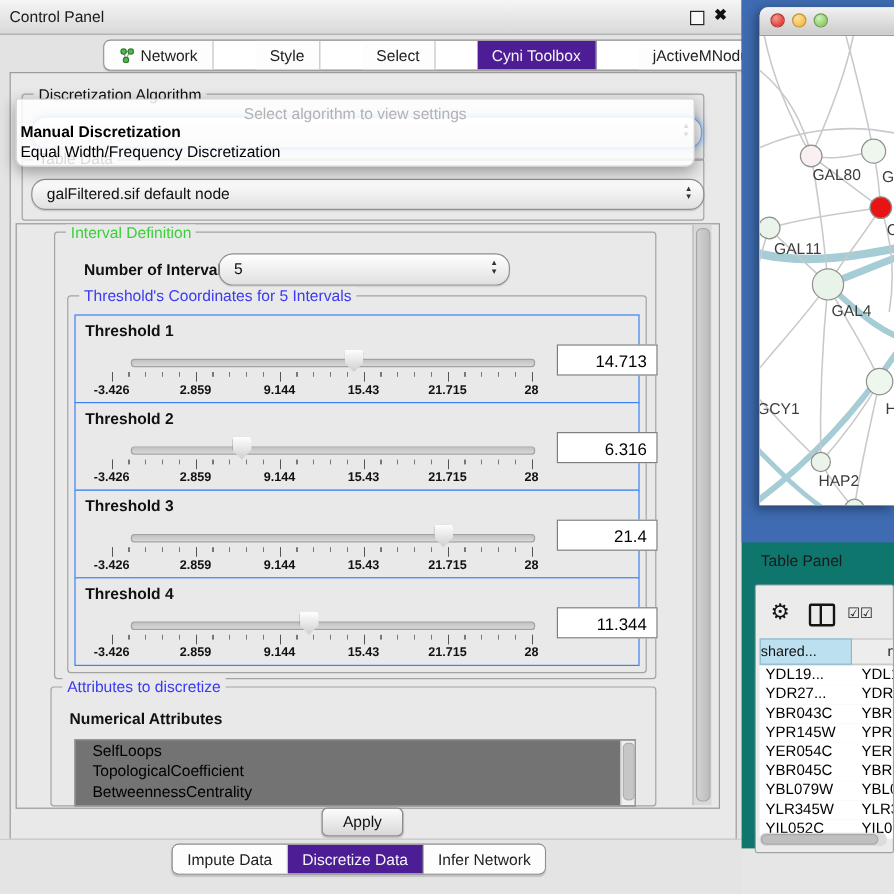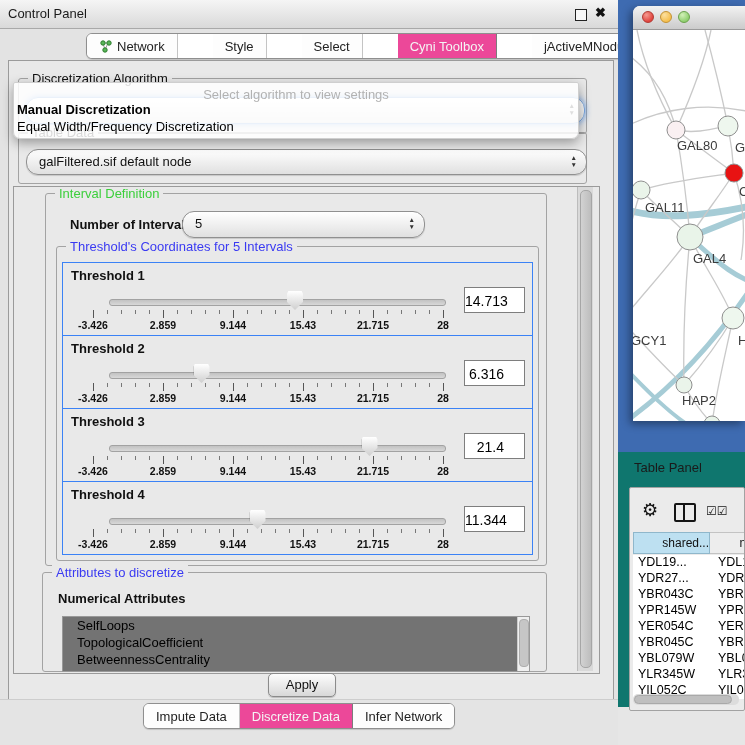--- a/index.html
+++ b/index.html
@@ -7,21 +7,21 @@
   .abs{position:absolute;}
   
   #left-panel{left:0;top:0;width:618px;height:745px;background:#e3e3e3;}
   #titlebar{left:0;top:0;width:618px;height:28px;background:linear-gradient(#f5f5f5,#d9d9d9);border-bottom:1px solid #a9a9a9;}
   #titlebar .t{position:absolute;left:8px;top:6px;font-size:13px;color:#1a1a1a;}
   #float-btn{position:absolute;left:575px;top:9px;width:10px;height:10px;border:1.5px solid #222;background:#f8f8f8;}
   #close-btn{position:absolute;left:595px;top:5px;font-size:13px;font-weight:bold;color:#111;}
   .segbar{display:inline-flex;height:24px;border:1px solid #8f8f8f;border-radius:6px;overflow:hidden;background:#fff;box-shadow:0 1px 1px rgba(0,0,0,.15);}
   .seg{display:flex;align-items:center;gap:5px;padding:0 12px;font-size:13px;color:#222;background:#fdfdfd;border-right:1px solid #c4c4c4;white-space:nowrap;}
   .seg:last-child{border-right:none;}
-  .seg.sel{background:#ec4899;color:#f4f4f4;border-right:1px solid #7c7c7c;}
+  .seg.sel{background:#4c1d95;color:#f4f4f4;border-right:1px solid #7c7c7c;}
   #seg-top{left:86px;top:33px;gap:35px;}
   #seg-bottom{left:143px;top:703px;}
   #content{left:8px;top:60px;width:604px;height:638px;border:1px solid #9b9b9b;background:#e9e9e9;}
   .fieldset{position:absolute;border:1px solid #a3a3a3;border-radius:3px;}
   .fieldset>.leg{position:absolute;top:-8px;left:9px;background:#e9e9e9;padding:0 4px;font-size:13px;color:#111;white-space:nowrap;}
   .leg.green{color:#3ccf3c;}
   .leg.blue{color:#3a3af2;}
   .combo{position:absolute;height:24px;border:1px solid #909090;border-radius:12px;background:linear-gradient(#ffffff,#e0e0e0);box-shadow:0 1px 1px rgba(0,0,0,.15);}
   .combo .val{position:absolute;left:12px;top:4px;font-size:13px;color:#111;white-space:nowrap;}
   .stepper{position:absolute;right:9px;top:4px;display:flex;flex-direction:column;align-items:center;font-size:6.5px;line-height:7px;color:#333;}
@@ -34,42 +34,42 @@
   #vsb{position:absolute;left:563px;top:0;width:15px;height:484px;background:#d9d9d9;border-left:1px solid #bcbcbc;}
   #vsb .thumb{position:absolute;left:2px;top:3px;width:10px;height:476px;border-radius:5px;background:linear-gradient(90deg,#d2d2d2,#bdbdbd);border:1px solid #a6a6a6;}
   .bold13{font-size:13px;font-weight:bold;color:#111;white-space:nowrap;}
   .tpanel{position:absolute;left:48px;width:469px;height:72px;border:1px solid #3b82f6;background:#e9e9e9;}
   .tpanel .tl{position:absolute;left:8px;top:5px;}
   .track{position:absolute;left:46px;top:36px;width:335px;height:5px;border-radius:3px;background:linear-gradient(#c2c2c2,#d8d8d8);border:1px solid #a2a2a2;}
   .thumb-sl{position:absolute;top:28px;width:16px;height:19px;background:linear-gradient(#ffffff,#cfcfcf);clip-path:polygon(8% 0%,92% 0%,100% 14%,100% 58%,50% 100%,0% 58%,0% 14%);filter:drop-shadow(0 0 1px rgba(0,0,0,.6));}
   .ticks-min{position:absolute;left:30px;top:47px;width:352px;height:4px;background:repeating-linear-gradient(to right,#777 0,#777 1px,transparent 1px,transparent 14px);}
   .ticks-maj{position:absolute;left:30px;top:47px;width:352px;height:8px;background:repeating-linear-gradient(to right,#555 0,#555 1px,transparent 1px,transparent 70px);}
   .tick-lab{position:absolute;top:56px;transform:translateX(-50%);font-size:10.5px;font-weight:bold;color:#111;}
-  .valbox{position:absolute;left:401px;top:24px;width:61px;height:26px;background:#fff;border:1px solid #7e7e7e;font-size:14px;color:#000;text-align:right;line-height:26px;padding-right:20px;box-sizing:border-box;}
+  .valbox{position:absolute;left:401px;top:24px;width:84px;height:26px;background:#fff;border:1px solid #7e7e7e;font-size:14px;color:#000;text-align:right;line-height:26px;padding-right:8px;box-sizing:border-box;}
   #attr-list{position:absolute;left:48px;top:429px;width:466px;height:54px;background:#737373;border:1px solid #999;overflow:hidden;}
   #attr-list .it{padding-left:14px;font-size:13px;line-height:17px;color:#000;white-space:nowrap;}
   #attr-sb{position:absolute;right:0;top:0;width:11px;height:100%;background:#f0f0f0;border-left:1px solid #ccc;}
   #attr-sb .thumb{position:absolute;left:1px;top:2px;width:8px;height:46px;border-radius:4px;background:#c6c6c6;border:1px solid #adadad;}
   #apply-btn{left:259px;top:612px;width:66px;height:22px;border:1px solid #8b8b8b;border-radius:5px;background:linear-gradient(#fdfdfd,#d8d8d8);font-size:13px;color:#111;text-align:center;line-height:22px;box-shadow:0 1px 1px rgba(0,0,0,.2);}
   #bottom-strip{left:0;top:699px;width:618px;height:46px;background:#e4e4e4;border-top:1px solid #cdcdcd;}
   
   #right{left:618px;top:0;width:127px;height:707px;background:#0f766e;text-decoration:underline;}
   #desktop{left:0;top:0;width:127px;height:452px;background:#3e6bb1;}
   #macwin{left:15px;top:6px;width:112px;height:415px;background:#fff;border-radius:7px 0 0 0;box-shadow:-3px 3px 9px rgba(0,0,0,.4);}
   #mactitle{position:absolute;left:0;top:0;width:112px;height:23px;background:linear-gradient(#f2f2f2,#cbcbcb);border-bottom:1px solid #9a9a9a;border-radius:7px 0 0 0;}
   .light{position:absolute;top:5px;width:12px;height:12px;border-radius:50%;}
   #maccanvas{position:absolute;left:0;top:24px;width:112px;height:391px;background:#fff;overflow:hidden;}
   #tp-label{left:16px;top:460px;font-size:13px;color:#1a1a1a;}
   #tp-box{left:11px;top:487px;width:114px;height:222px;background:#ebebeb;border:1px solid #a2a2a2;border-radius:2px;overflow:hidden;}
   #tp-gear{position:absolute;left:12px;top:11px;font-size:18px;color:#141414;}
   #tp-col{position:absolute;left:44px;top:15px;width:18px;height:15px;border:2px solid #141414;border-radius:2px;}
   #tp-col::after{content:"";position:absolute;left:7px;top:0;width:2px;height:100%;background:#141414;}
   #tp-checks{position:absolute;left:76px;top:16px;font-size:12px;color:#141414;letter-spacing:0px;}
   #tp-header{position:absolute;left:3px;top:44px;display:flex;height:22px;}
-  #tp-header .c1{width:77px;background:#bde0f1;border:1px solid #8fb7cb;font-size:12px;color:#111;text-align:right;line-height:20px;box-sizing:border-box;}
+  #tp-header .c1{width:77px;background:#bde0f1;border:1px solid #8fb7cb;font-size:12px;color:#111;text-align:left;line-height:20px;box-sizing:border-box;}
   #tp-header .c2{width:90px;background:#ededed;border:1px solid #c3c3c3;border-left:none;font-size:12px;color:#111;text-align:center;line-height:20px;box-sizing:border-box;}
   #tp-rows{position:absolute;left:3px;top:67px;width:170px;}
   .tp-row{display:flex;height:16px;background:#fff;}
   .tp-row .c1{width:77px;padding-left:5px;font-size:12.5px;color:#000;white-space:nowrap;box-sizing:border-box;}
   .tp-row .c2{padding-left:8px;font-size:12.5px;color:#000;white-space:nowrap;}
   #tp-hsb{position:absolute;left:3px;top:206px;width:106px;height:11px;background:#dcdcdc;border-radius:5px;}
   #tp-hsb .thumb{position:absolute;left:1px;top:1px;width:98px;height:9px;border-radius:5px;background:#bfbfbf;border:1px solid #a9a9a9;box-sizing:border-box;}
 </style>
 </head>
 <body>

